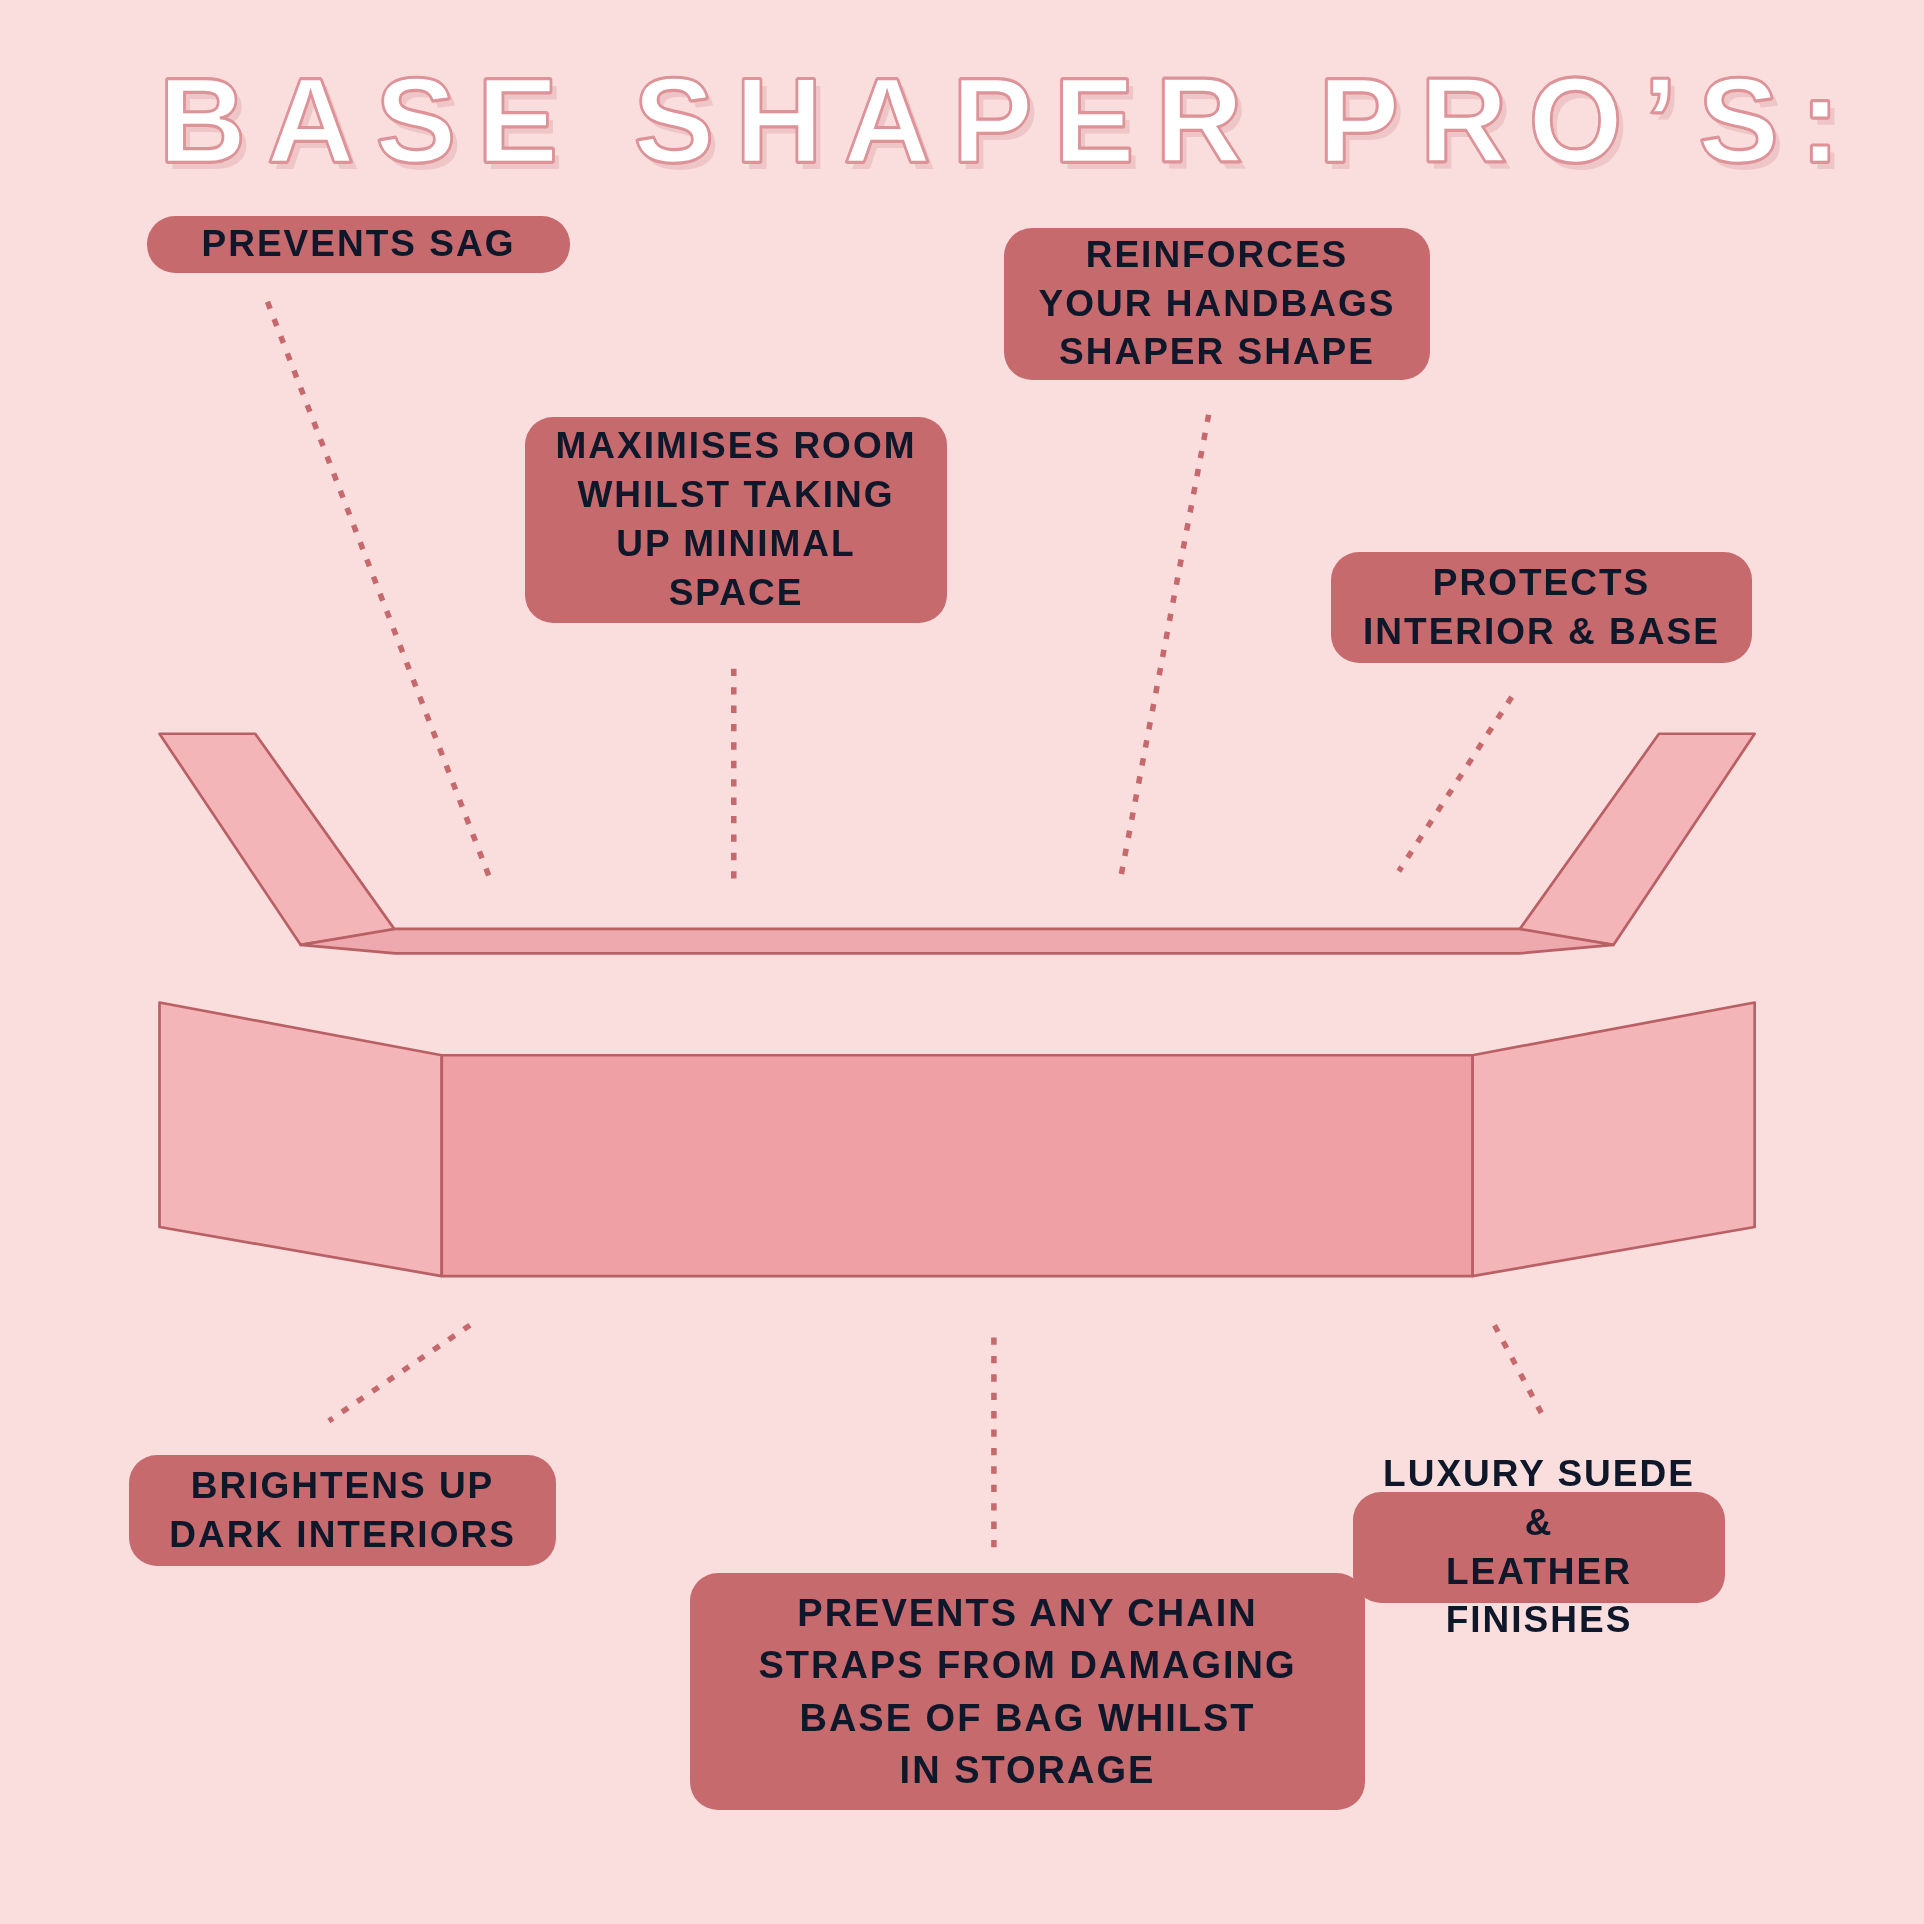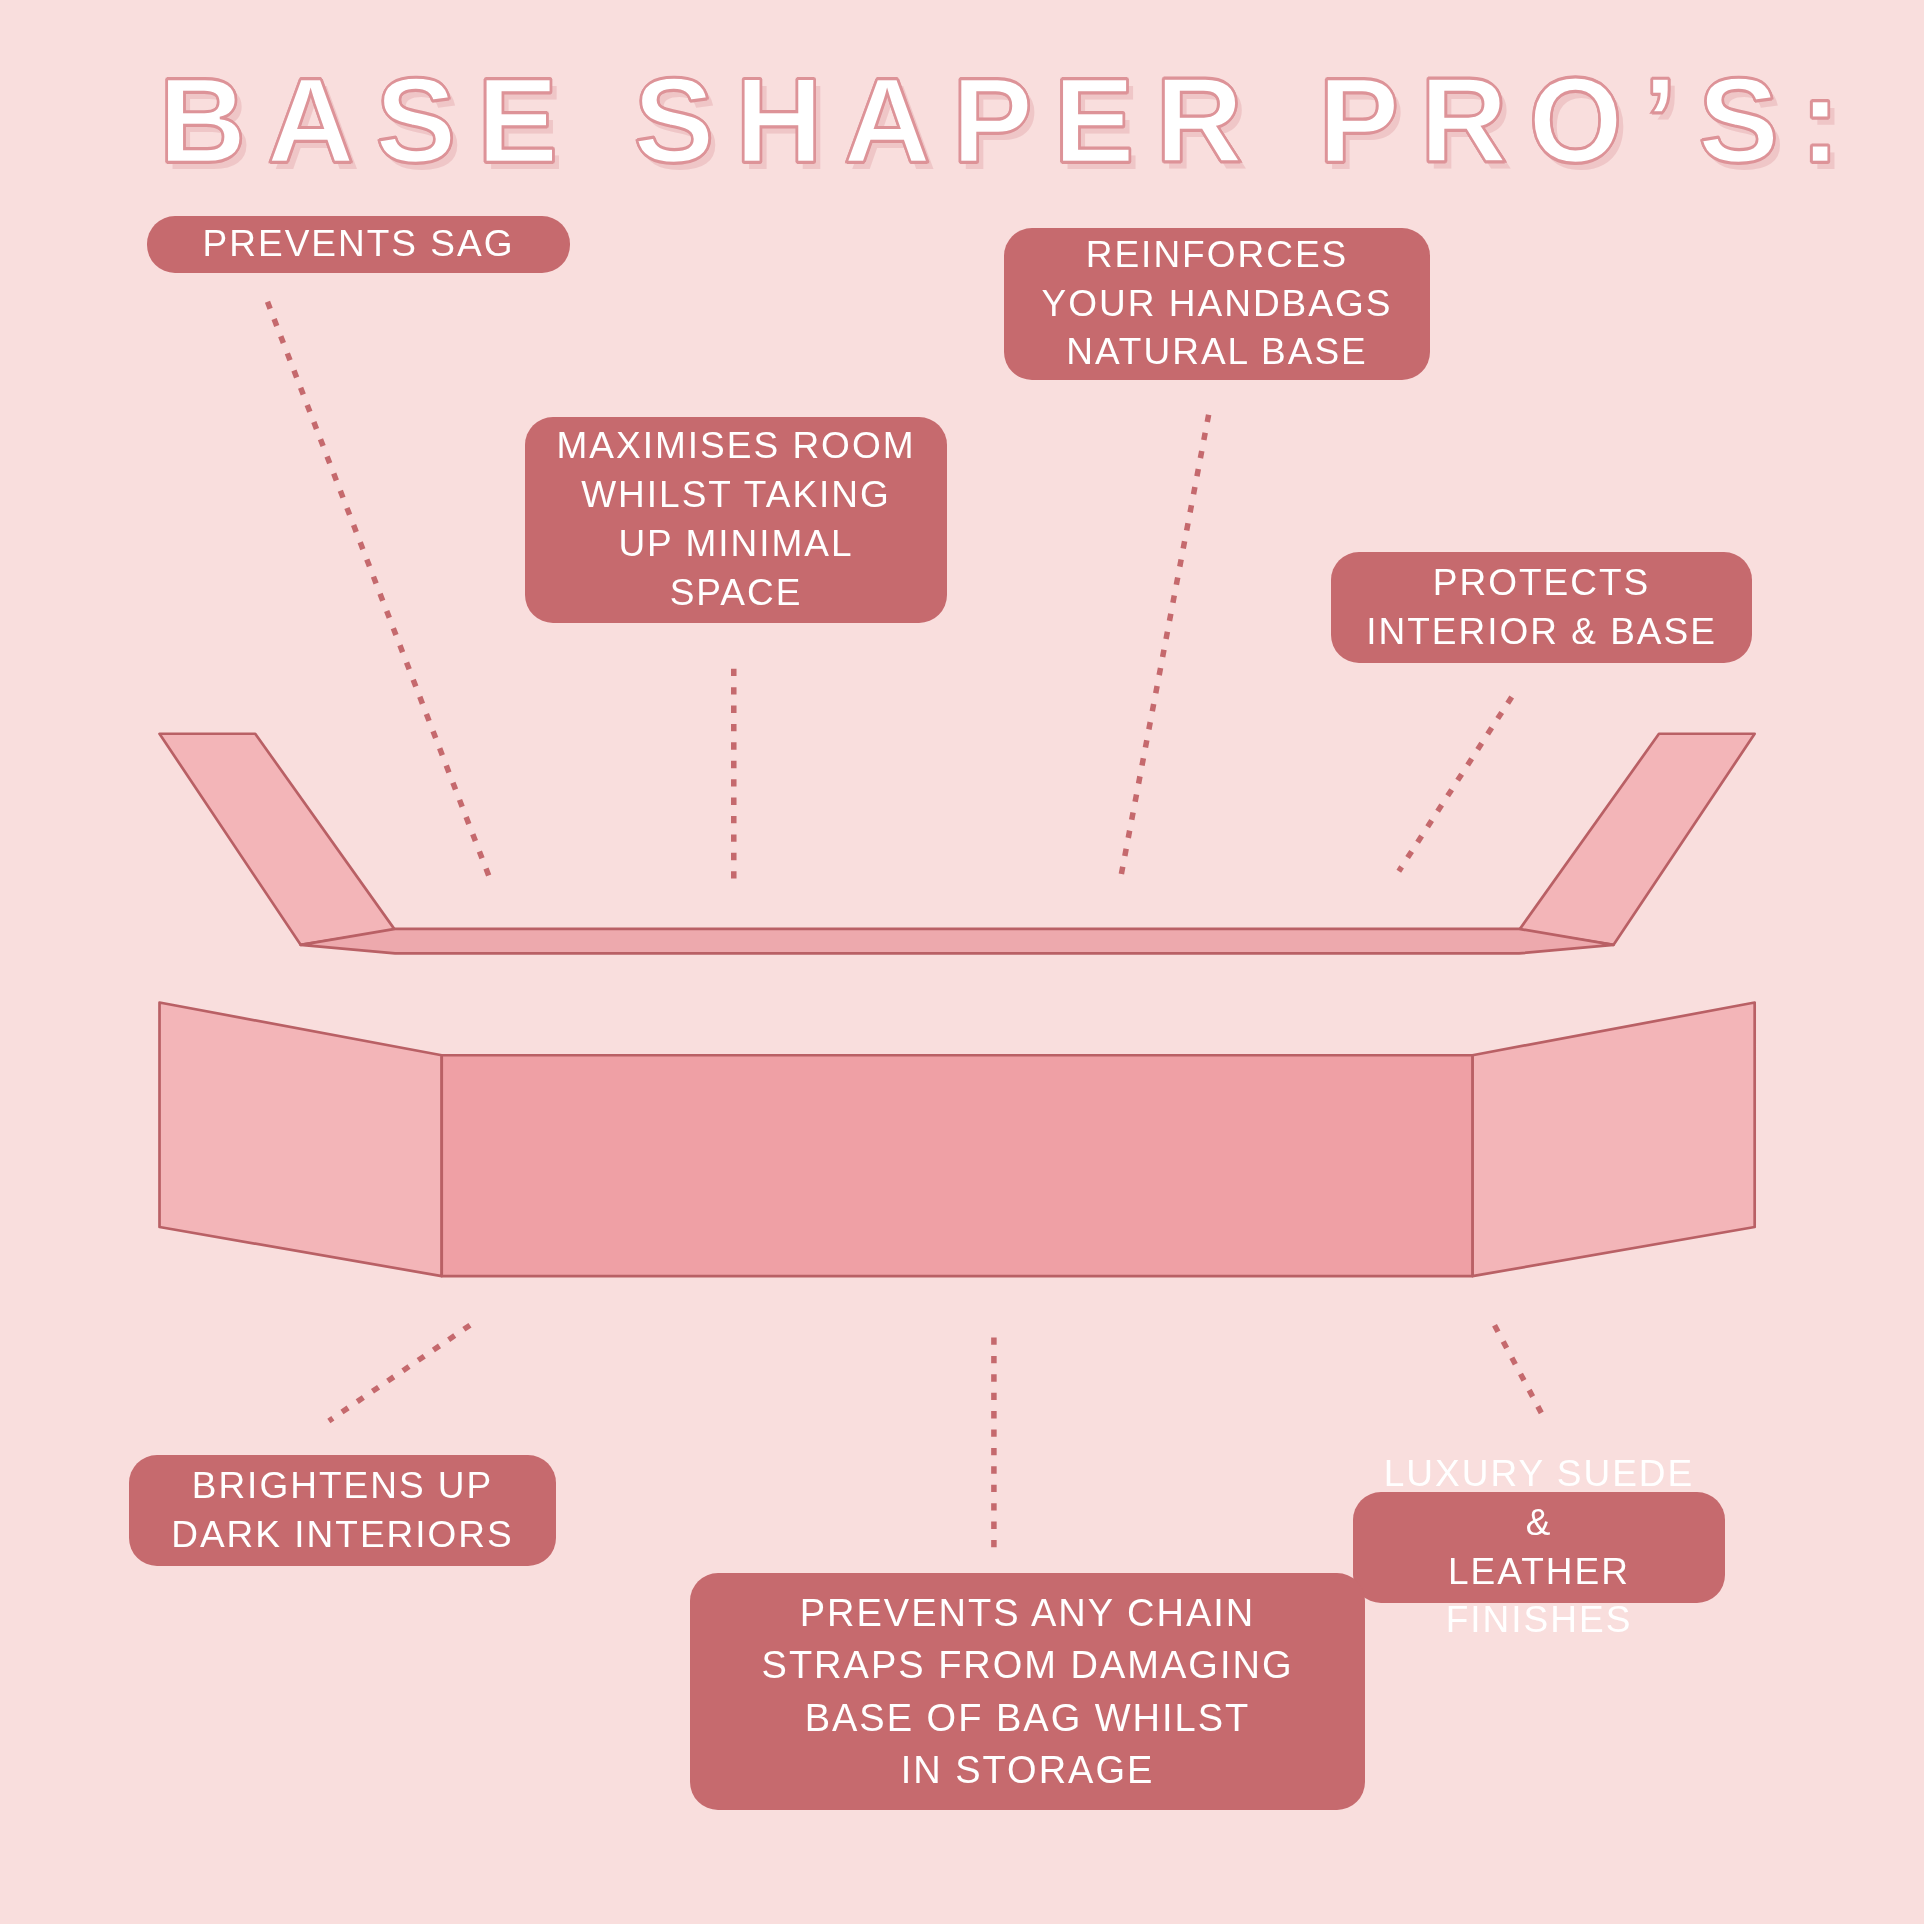--- a/index.html
+++ b/index.html
@@ -60,22 +60,22 @@
     border-radius: 28px;
     display: flex;
     align-items: center;
     justify-content: center;
     text-align: center;
     box-sizing: border-box;
     padding: 8.1px 19.5px;
   }
   .callout span {
     white-space: pre-line;
-    color: #ffffff;
-    font-weight: 400;
+    color: #0f172a;
+    font-weight: 700;
     font-size: 37px;
     line-height: 1.32;
     letter-spacing: 2px;
   }
   .c1 { left: 147px;  top: 216px;  width: 423px; height: 57px;  }
   .c2 { left: 1004px; top: 228px;  width: 426px; height: 152px; }
   .c3 { left: 525px;  top: 417px;  width: 422px; height: 206px; }
   .c4 { left: 1331px; top: 552px;  width: 421px; height: 111px; justify-content: center; }
   .c5 { left: 129px;  top: 1455px; width: 427px; height: 111px; }
   .c6 { left: 1353px; top: 1492px; width: 372px; height: 111px; }
@@ -110,21 +110,21 @@
       <polygon class="dark" points="360,860 1200,860 1200,1040 360,1040"></polygon>
     </g>
   </svg>
 
   <div class="callout c1">
     <span>PREVENTS SAG</span>
   </div>
   <div class="callout c2">
     <span>REINFORCES
 YOUR HANDBAGS
-NATURAL BASE</span>
+SHAPER SHAPE</span>
   </div>
   <div class="callout c3">
     <span>MAXIMISES ROOM
 WHILST TAKING
 UP MINIMAL
 SPACE</span>
   </div>
   <div class="callout c4">
     <span>PROTECTS
 INTERIOR &amp; BASE</span>

